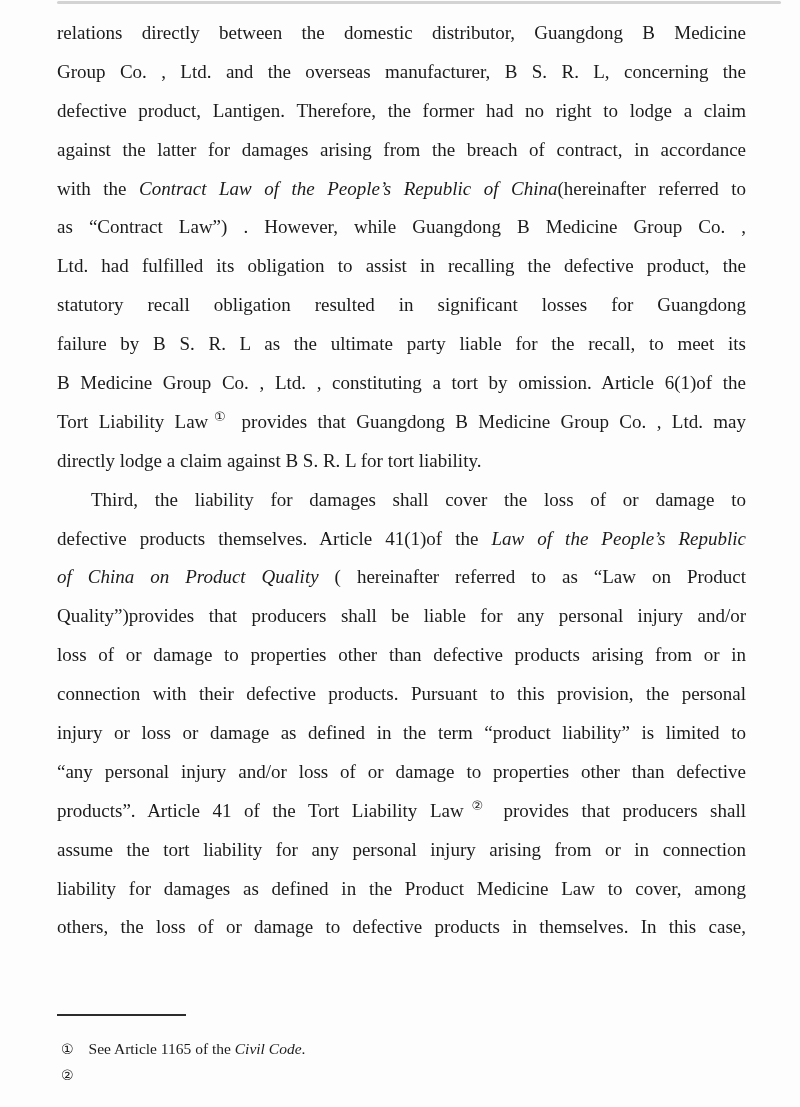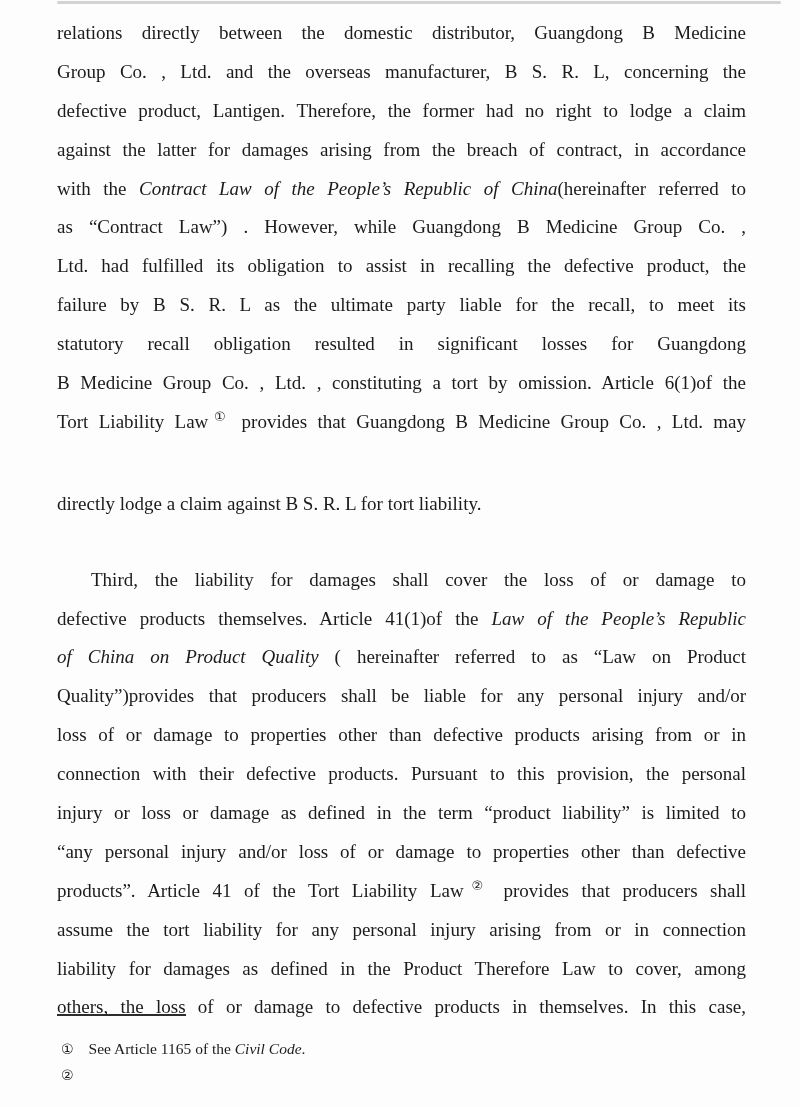--- a/index.html
+++ b/index.html
@@ -20,22 +20,22 @@
     position:absolute; left:57px; top:14px; width:689px;
   }
   .line {
     font-size:19px;
     line-height:38.9px; height:38.9px;
     text-align:justify;
     text-align-last:justify;
     overflow:hidden;
     white-space:normal;
   }
-  .line.end { text-align-last:left;margin-top:43px; }
-  .line.indent { text-indent:34px;margin-top:37px; }
+  .line.end { text-align-last:left; }
+  .line.indent { text-indent:34px; }
   .seg-italic { font-style:italic; }
   .seg-sup {
     font-family:"DejaVu Sans",sans-serif;
     font-size:13px;
     vertical-align:7px;
     line-height:0;
   }
   .fn-rule {
     position:absolute; left:57px; top:1014px; width:129px;
     border-top:2px solid #2c2c2c;
@@ -60,38 +60,38 @@
   <div class="top-scan-rule"></div>
   <div class="body-text">
       <div>
         <div class="line"><span>relations directly between the domestic distributor, Guangdong B Medicine</span></div>
         <div class="line"><span>Group Co. , Ltd. and the overseas manufacturer, B  S. R. L, concerning the</span></div>
         <div class="line"><span>defective product, Lantigen. Therefore, the former had no right to lodge a claim</span></div>
         <div class="line"><span>against the latter for damages arising from the breach of contract, in accordance</span></div>
         <div class="line"><span>with the </span><span class="seg-italic">Contract Law of the People’s Republic of China</span><span>(hereinafter referred to</span></div>
         <div class="line"><span>as “Contract Law”) . However, while Guangdong B Medicine Group Co. ,</span></div>
         <div class="line"><span>Ltd. had fulfilled its obligation to assist in recalling the defective product, the</span></div>
+        <div class="line"><span>statutory recall obligation resulted in significant losses for Guangdong</span></div>
         <div class="line"><span>failure by B  S. R. L as the ultimate party liable for the recall, to meet its</span></div>
-        <div class="line"><span>statutory recall obligation resulted in significant losses for Guangdong</span></div>
         <div class="line"><span>B Medicine Group Co. , Ltd. , constituting a tort by omission. Article 6(1)of the</span></div>
         <div class="line"><span>Tort Liability Law</span><span class="seg-sup">①</span><span> provides that Guangdong B Medicine Group Co. , Ltd. may</span></div>
         <div class="line end"><span>directly lodge a claim against B S. R. L for tort liability.</span></div>
       </div>
       <div>
         <div class="line indent"><span>Third, the liability for damages shall cover the loss of or damage to</span></div>
         <div class="line"><span>defective products themselves. Article 41(1)of the </span><span class="seg-italic">Law of the People’s Republic</span></div>
         <div class="line"><span class="seg-italic">of China on Product Quality</span><span> ( hereinafter referred to as “Law on Product</span></div>
         <div class="line"><span>Quality”)provides that producers shall be liable for any personal injury and/or</span></div>
         <div class="line"><span>loss of or damage to properties other than defective products arising from or in</span></div>
         <div class="line"><span>connection with their defective products. Pursuant to this provision, the personal</span></div>
         <div class="line"><span>injury or loss or damage as defined in the term “product liability” is limited to</span></div>
         <div class="line"><span>“any personal injury and/or loss of or damage to properties other than defective</span></div>
         <div class="line"><span>products”. Article 41 of the Tort Liability Law</span><span class="seg-sup">②</span><span> provides that producers shall</span></div>
         <div class="line"><span>assume the tort liability for any personal injury arising from or in connection</span></div>
-        <div class="line"><span>liability for damages as defined in the Product Therefore Law to cover, among</span></div>
+        <div class="line"><span>liability for damages as defined in the Product Medicine Law to cover, among</span></div>
         <div class="line"><span>others, the loss of or damage to defective products in themselves. In this case,</span></div>
       </div>
     </div>
   <div class="fn-rule"></div>
   <div class="footnotes">
       <div class="fn-row">
         <span class="fn-marker">①</span>
         <span class="fn-text"><span>See Article 1165 of the </span><span class="seg-italic">Civil Code</span><span>.</span></span>
       </div>
       <div class="fn-row">

